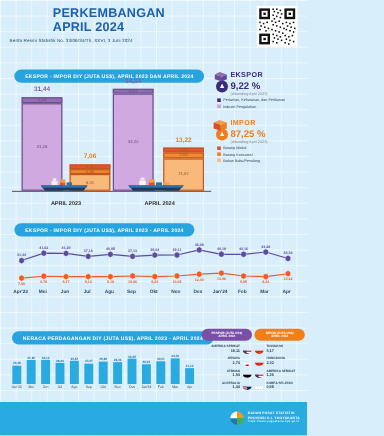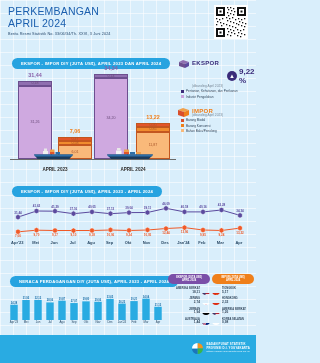--- a/index.html
+++ b/index.html
@@ -13,22 +13,22 @@
     position:absolute;inset:0;
     background-image:
       linear-gradient(to right, rgba(255,255,255,.55) 1px, transparent 1px),
       linear-gradient(to bottom, rgba(255,255,255,.55) 1px, transparent 1px);
     background-size:13px 13px;
     pointer-events:none;
   }
   
   .header{position:absolute;left:8px;top:6px;width:240px;}
   .h-title{
-    color:#1b5fae;font-weight:normal;font-size:10.5px;line-height:11.5px;
-    letter-spacing:.2px;width:178px;
+    color:#1b5fae;font-weight:bold;font-size:10.5px;line-height:11.5px;
+    letter-spacing:.2px;width:178px;margin-left:36px;
   }
   .h-sub{color:#2a4b6e;font-size:3.8px;margin-top:3px;letter-spacing:.1px;}
   .qr{
     position:absolute;right:0;top:-1px;width:34px;height:34px;background:#fff;
     padding:1px;box-sizing:border-box;
   }
   .qr svg{display:block;}
   
   .pill{
     background:#27a3e0;color:#fff;border-radius:9px;
@@ -59,21 +59,21 @@
   }
   .tot.pu{color:#8a5fa8;}
   .tot.or{color:#ef7f1a;}
   .ship{position:absolute;bottom:-1px;height:13px;}
   
   .stats{position:absolute;left:180px;top:60px;width:74px;}
   .stat{position:relative;margin-bottom:6px;}
   .st-name{font-size:6px;font-weight:bold;letter-spacing:.3px;}
   .st-name.ex{color:#3b2c7a;}
   .st-name.im{color:#ef7f1a;}
-  .st-row{display:flex;align-items:center;gap:2px;margin-top:1px;margin-left:47px;}
+  .st-row{display:flex;gap:2px;margin-top:1px;}
   .circ{
     width:10px;height:10px;border-radius:50%;flex:0 0 auto;
     display:flex;align-items:center;justify-content:center;color:#fff;font-size:6px;
   }
   .circ.ex{background:#3b2c7a;}
   .circ.im{background:#ef7f1a;}
   .st-val{font-size:8px;font-weight:bold;}
   .st-val.ex{color:#3b2c7a;}
   .st-val.im{color:#ef7f1a;}
   .st-cmp{font-size:3.2px;color:#7a8a99;margin-left:12px;margin-top:-1px;}
@@ -302,20 +302,24 @@
     </div>
   </div>
 
   <div class="stat" style="margin-top:9px;">
     <svg width="13" height="11" viewBox="0 0 13 11" style="position:absolute;left:-3px;top:-1px;">
       <path d="M1 3 L6 1 L12 3 L7 5 Z" fill="#f0a04b"></path>
       <path d="M1 3 L7 5 L7 10 L1 8 Z" fill="#d94f2b"></path>
       <path d="M7 5 L12 3 L12 8 L7 10 Z" fill="#ef7f1a"></path>
     </svg>
     <div class="st-name im" style="margin-left:12px;">IMPOR</div>
+    <div class="st-row">
+      <div class="circ im">▲</div>
+      <div class="st-val im">87,25 %</div>
+    </div>
     <div class="st-cmp">(dibanding April 2023)</div>
     <div class="lg">
       <i style="background:#d94f2b;"></i>
       <span>Barang Modal</span>
     </div>
     <div class="lg">
       <i style="background:#ef7f1a;"></i>
       <span>Barang Konsumsi</span>
     </div>
     <div class="lg">

